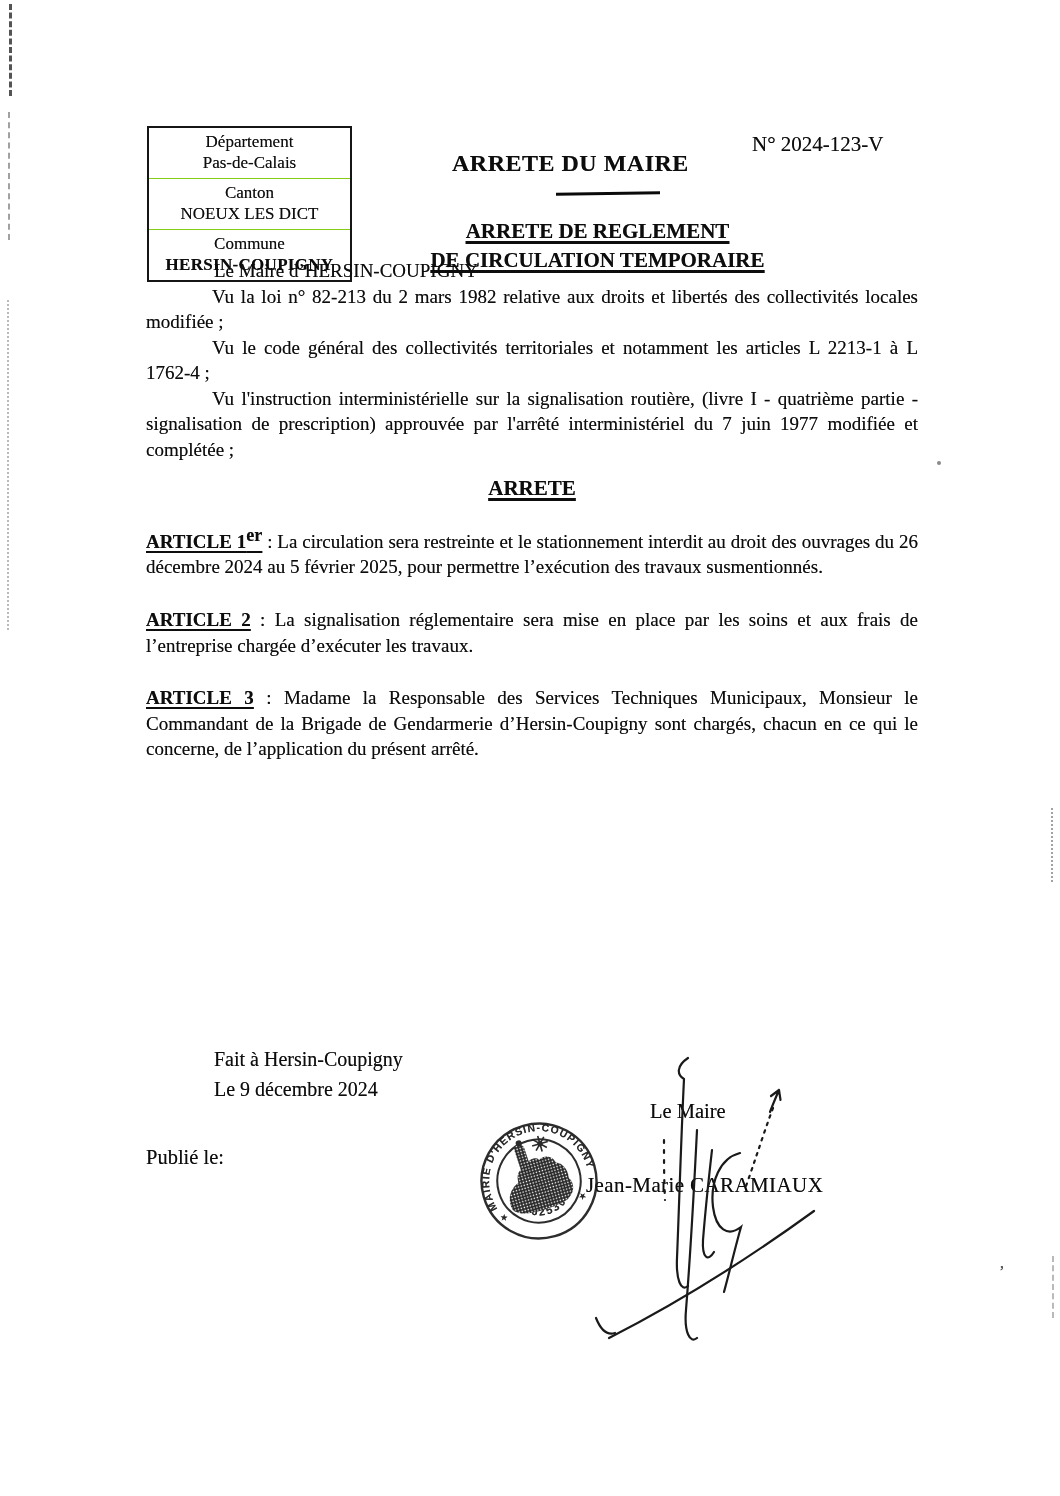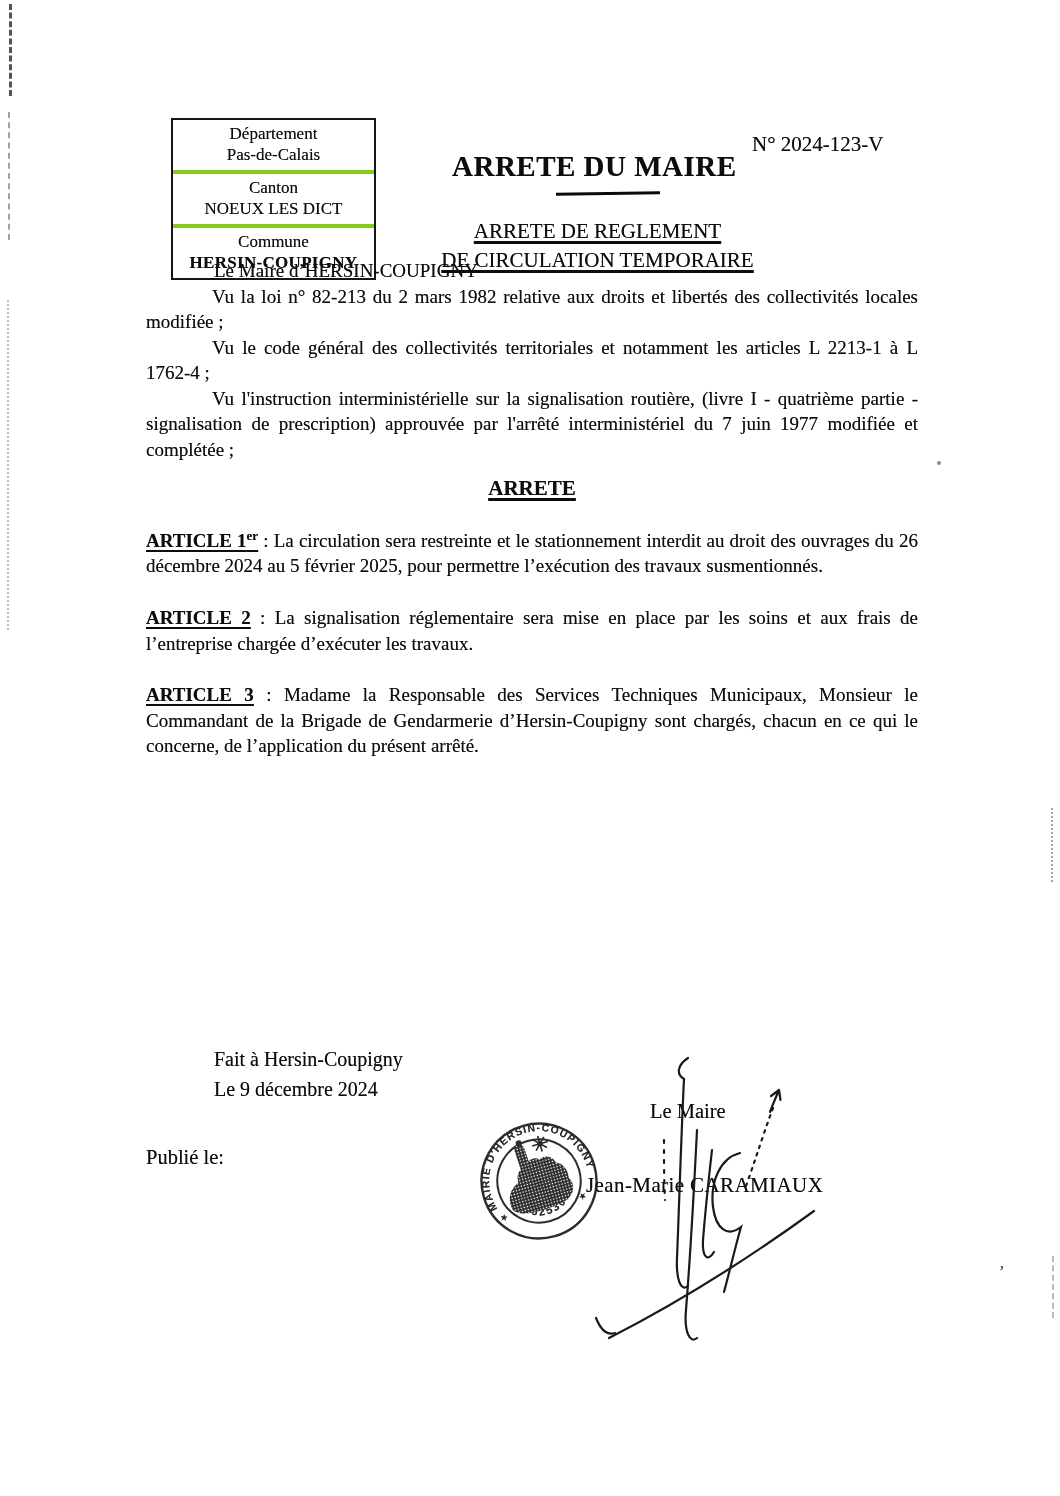--- a/index.html
+++ b/index.html
@@ -13,49 +13,49 @@
   .art{position:absolute;pointer-events:none;}
   .art-l1{left:9px;top:4px;height:92px;border-left:3px dashed #2a2a2a;opacity:.8;}
   .art-l2{left:8px;top:112px;height:128px;border-left:2px dashed #555;opacity:.55;}
   .art-l3{left:7px;top:300px;height:330px;border-left:2px dotted #777;opacity:.5;}
   .art-r1{left:1051px;top:808px;height:74px;border-left:2px dotted #666;opacity:.6;}
   .art-r2{left:1052px;top:1256px;height:62px;border-left:2px dashed #777;opacity:.5;}
   .art-dot1{left:937px;top:461px;width:4px;height:4px;background:#8a8a8a;border-radius:50%;}
   .art-comma{left:999px;top:1262px;font-size:17px;color:#555;}
   
   .hdr-box{
-    position:absolute;left:147px;top:118px;width:201px;
-    border:2px solid #151515;text-align:center;font-size:17px;line-height:21px;margin-left:24px;
+    position:absolute;left:147px;top:126px;width:201px;
+    border:2px solid #151515;text-align:center;font-size:17px;line-height:21px;
   }
-  .hdr-cell{padding:3px 2px 5px;border-top:4px solid #84cc16;}
+  .hdr-cell{padding:3px 2px 5px;border-top:1px solid #84cc16;}
   .hdr-cell:first-child{border-top:none;}
   .hdr-commune-v{font-weight:bold;letter-spacing:.3px;}
   .doc-ref{position:absolute;left:752px;top:132px;font-size:21px;}
-  .doc-title{position:absolute;left:452px;top:150px;font-size:29px;font-weight:bold;letter-spacing:.5px;}
+  .doc-title{position:absolute;left:452px;top:150px;font-size:24px;font-weight:bold;letter-spacing:.5px;}
   .title-rule{position:absolute;left:556px;top:192px;width:104px;height:3px;background:#0a0a0a;transform:rotate(-.8deg);}
   .doc-subtitle{
     position:absolute;left:400px;top:217px;width:395px;text-align:center;
-    font-size:21px;font-weight:normal;line-height:29px;
+    font-size:21px;font-weight:bold;line-height:29px;
   }
   .doc-subtitle .ul{text-decoration:underline;text-decoration-thickness:2.5px;text-underline-offset:3px;}
   
   .body-col{
     position:absolute;left:146px;top:258px;width:772px;
     font-size:19px;line-height:25.5px;text-align:justify;
   }
   .opening{margin:0 0 0 68px;text-align:left;}
   p.recital{margin:0;text-indent:66px;font-family:Liberation Serif, serif;}
   p.recital:first-of-type{margin-top:20px;}
   p.request{margin:22px 0 0;text-indent:132px;}
   p.considering{margin:22px 0 0;text-indent:62px;}
   .order-heading{margin:14px 0 15px;text-align:center;font-size:21px;font-weight:bold;}
   .order-heading .ul{text-decoration:underline;text-decoration-thickness:2.5px;text-underline-offset:3px;}
   p.article{margin:21px 0 0;}
   .article-label{font-weight:bold;text-decoration:underline;text-decoration-thickness:2px;text-underline-offset:3px;}
-  .article-label sup{font-size:13px;}
+  .article-label sup{font-size:18px;}
   
   .closing{position:absolute;left:214px;top:1044px;font-size:20px;line-height:30px;}
   .mayor-title{position:absolute;left:650px;top:1100px;font-size:20.5px;}
   .published{position:absolute;left:146px;top:1146px;font-size:20.5px;}
   .signer-name{position:absolute;left:586px;top:1173px;font-size:21px;letter-spacing:.4px;}
   .seal{position:absolute;left:477px;top:1119px;width:124px;height:124px;opacity:.92;}
   .signature{position:absolute;left:575px;top:1048px;width:250px;height:310px;}
 </style>
 </head>
 <body>

